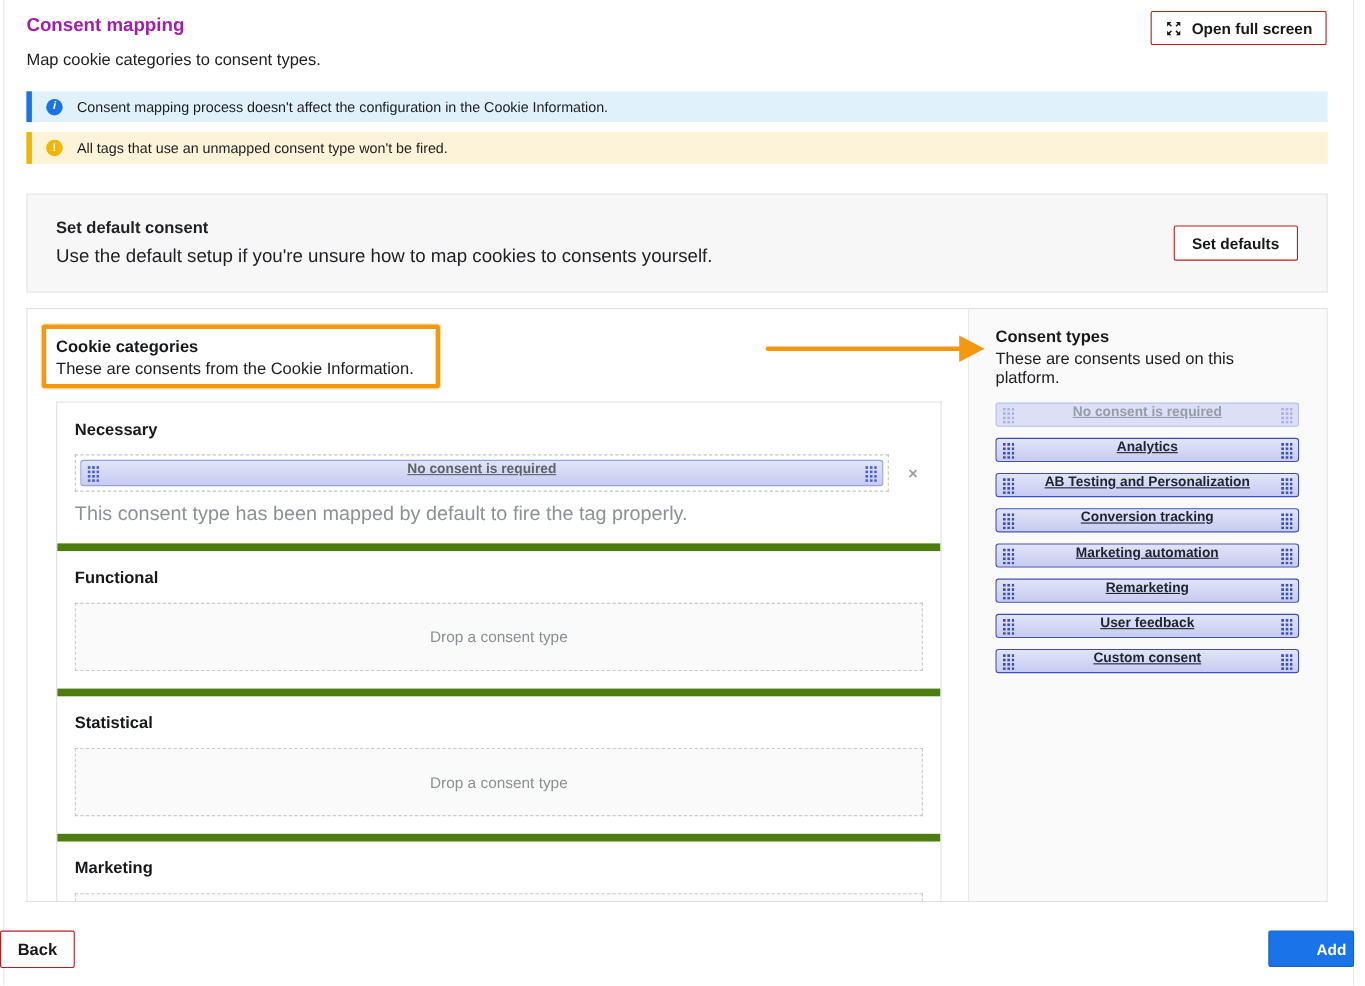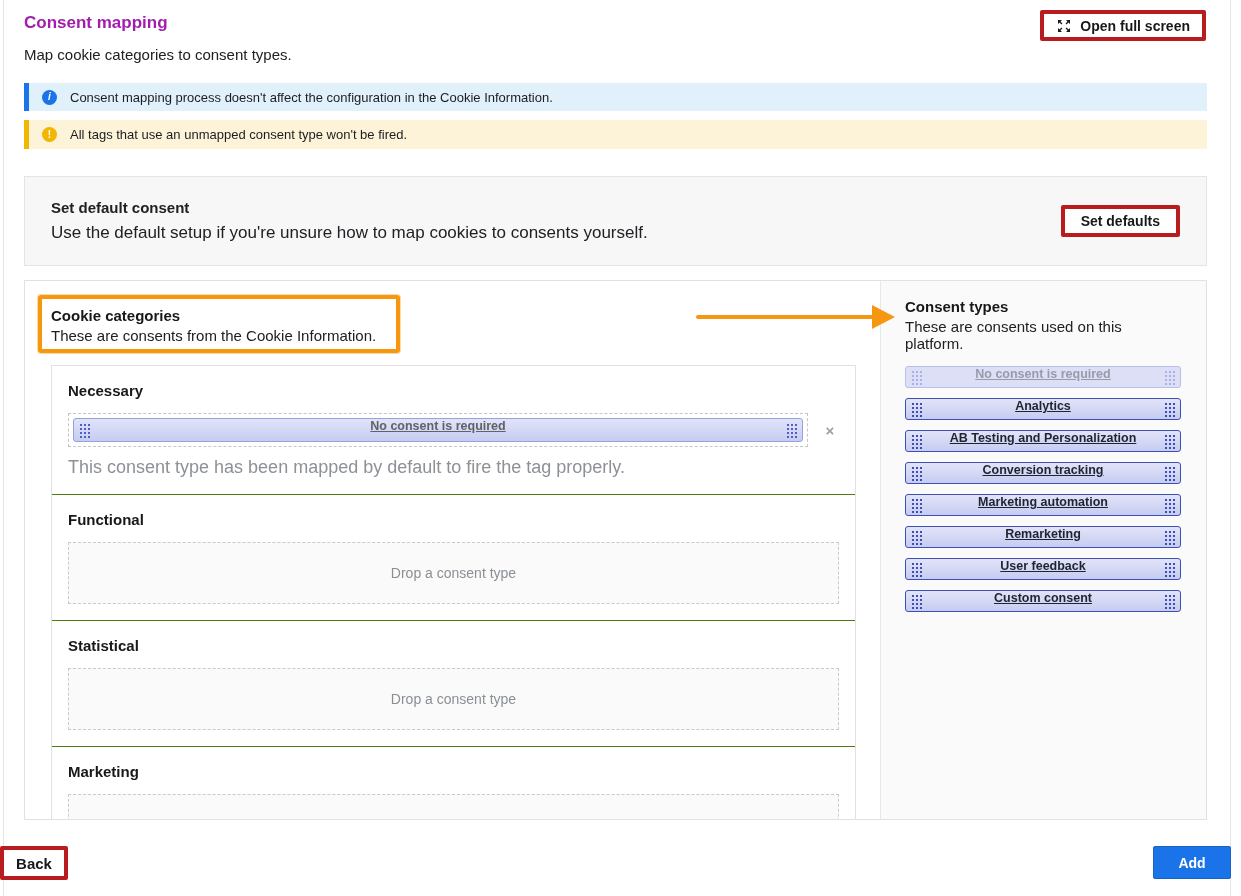--- a/index.html
+++ b/index.html
@@ -9,21 +9,21 @@
     background:#ffffff; color:#202124;
     font-family:"Liberation Sans", sans-serif;
   }
   .edge-line { position:absolute; top:0; bottom:0; width:1px; background:#e4e5e7; }
   .edge-line.left { left:3px; }
   .edge-line.right { left:1230px; }
 
   
   .page-title { position:absolute; left:24px; top:13px; margin:0; font-size:17px; font-weight:700; color:#a21caf; }
   .page-sub { position:absolute; left:24px; top:46px; margin:0; font-size:15px; color:#202124; }
-  .btn { background:#fff; border:4px solid #b91c1c; border-radius:2px; font-family:inherit; font-size:14px; font-weight:700; color:#17181a; cursor:pointer; }
+  .btn { background:#fff; border:1px solid #b91c1c; border-radius:2px; font-family:inherit; font-size:14px; font-weight:700; color:#17181a; cursor:pointer; }
   .fullscreen-btn { position:absolute; right:35px; top:10px; height:31px; display:flex; align-items:center; gap:8px; padding:0 12px; }
   .fullscreen-btn svg { display:block; }
 
   
   .banner { position:absolute; left:24px; width:1183px; display:flex; align-items:center; gap:13px; padding-left:13px; font-size:13px; color:#1c1d1f; }
   .banner.info { top:83px; height:28px; background:var(--info-bg,#e1f1fc); border-left:5px solid var(--info-accent,#1a73e8); }
   .banner.warn { top:120px; height:29px; background:var(--warning-bg,#fdf3d8); border-left:5px solid var(--warning-accent,#f5c500); }
   .icon-circle { width:15px; height:15px; border-radius:50%; color:#fff; font-size:10px; font-weight:700; display:flex; align-items:center; justify-content:center; flex:none; line-height:1; }
   .icon-circle.info { background:var(--info-accent,#1a73e8); font-style:italic; }
   .icon-circle.warn { background:var(--warning-accent,#f2b600); }
@@ -43,21 +43,21 @@
     box-shadow:0 0 0 1px rgba(246,152,15,.35); }
   .col-head h3 { margin:0; font-size:15px; font-weight:700; color:#17181a; }
   .col-head p { margin:3px 0 0; font-size:15px; color:#202124; }
   .cc-head { position:absolute; left:26px; top:26px; }
 
   .arrow-line { position:absolute; left:671px; top:34px; width:178px; height:4px; background:var(--annotation-orange,#f6980f); border-radius:2px; }
   .arrow-head { position:absolute; left:847px; top:24px; width:0; height:0; border-left:23px solid var(--annotation-orange,#f6980f); border-top:12px solid transparent; border-bottom:12px solid transparent; }
 
   
   .card { position:absolute; left:26px; top:84px; width:805px; bottom:-1px; border:1px solid #e0e1e3; border-bottom:none; background:#fff; overflow:hidden; }
-  .cat { padding:16px; border-bottom:1px solid #4d7c0f; }
+  .cat { padding:16px; border-bottom:7px solid #4d7c0f; }
   .cat:last-child { border-bottom:none; }
   .cat h4 { margin:0 0 14px; font-size:15px; font-weight:700; color:#17181a; }
   .mapped-row { display:flex; align-items:center; }
   .mapped-zone { flex:1; border:1px dashed #c4c5c7; padding:4px; background:#fff; }
   .close-x { margin-left:13px; width:18px; text-align:center; color:#9aa0a6; font-size:15px; font-weight:700; cursor:pointer; flex:none; line-height:1; }
   .note { margin:10px 0 0; font-size:18px; color:#8d9196; }
   .drop { height:62px; border:1px dashed #c9cacc; background:#fafafa; display:flex; align-items:center; justify-content:center; font-size:14px; color:#8a8f94; }
 
   
   .pill { position:relative; height:22px; border:1px solid var(--pill-border,#3d4eb5); border-radius:3px;
@@ -69,21 +69,21 @@
   .mapped-pill { height:24px; border-color:#98a0dd; color:#5f6368; }
   .mapped-pill .handle { color:#4f5dc4; top:4px; }
   .pill-list { margin-top:14px; }
   .pill-list .pill { margin-bottom:10px; }
   .pill.disabled { background:#dcdff5; border-color:#b9bfec; color:#969cab; cursor:default; }
   .pill.disabled .handle { color:#abb1e8; }
 
   
   .back-btn { position:absolute; left:0; top:846px; width:68px; height:34px; font-size:15px; }
   .add-btn { position:absolute; left:1153px; top:846px; width:78px; height:33px; background:var(--accent-blue,#1a73e8);
-    border:1px solid #1565c0; border-radius:2px; color:#fff; font-family:inherit; font-size:14px; font-weight:700; cursor:pointer; }
+    border:1px solid #1565c0; border-radius:2px; color:#fff; font-family:inherit; font-size:14px; font-weight:700; cursor:pointer;text-align:right; }
 </style>
 </head>
 <body>
 
 <div class="edge-line left"></div>
 <div class="edge-line right"></div>
 
 <h1 class="page-title">Consent mapping</h1>
 <p class="page-sub">Map cookie categories to consent types.</p>
 

